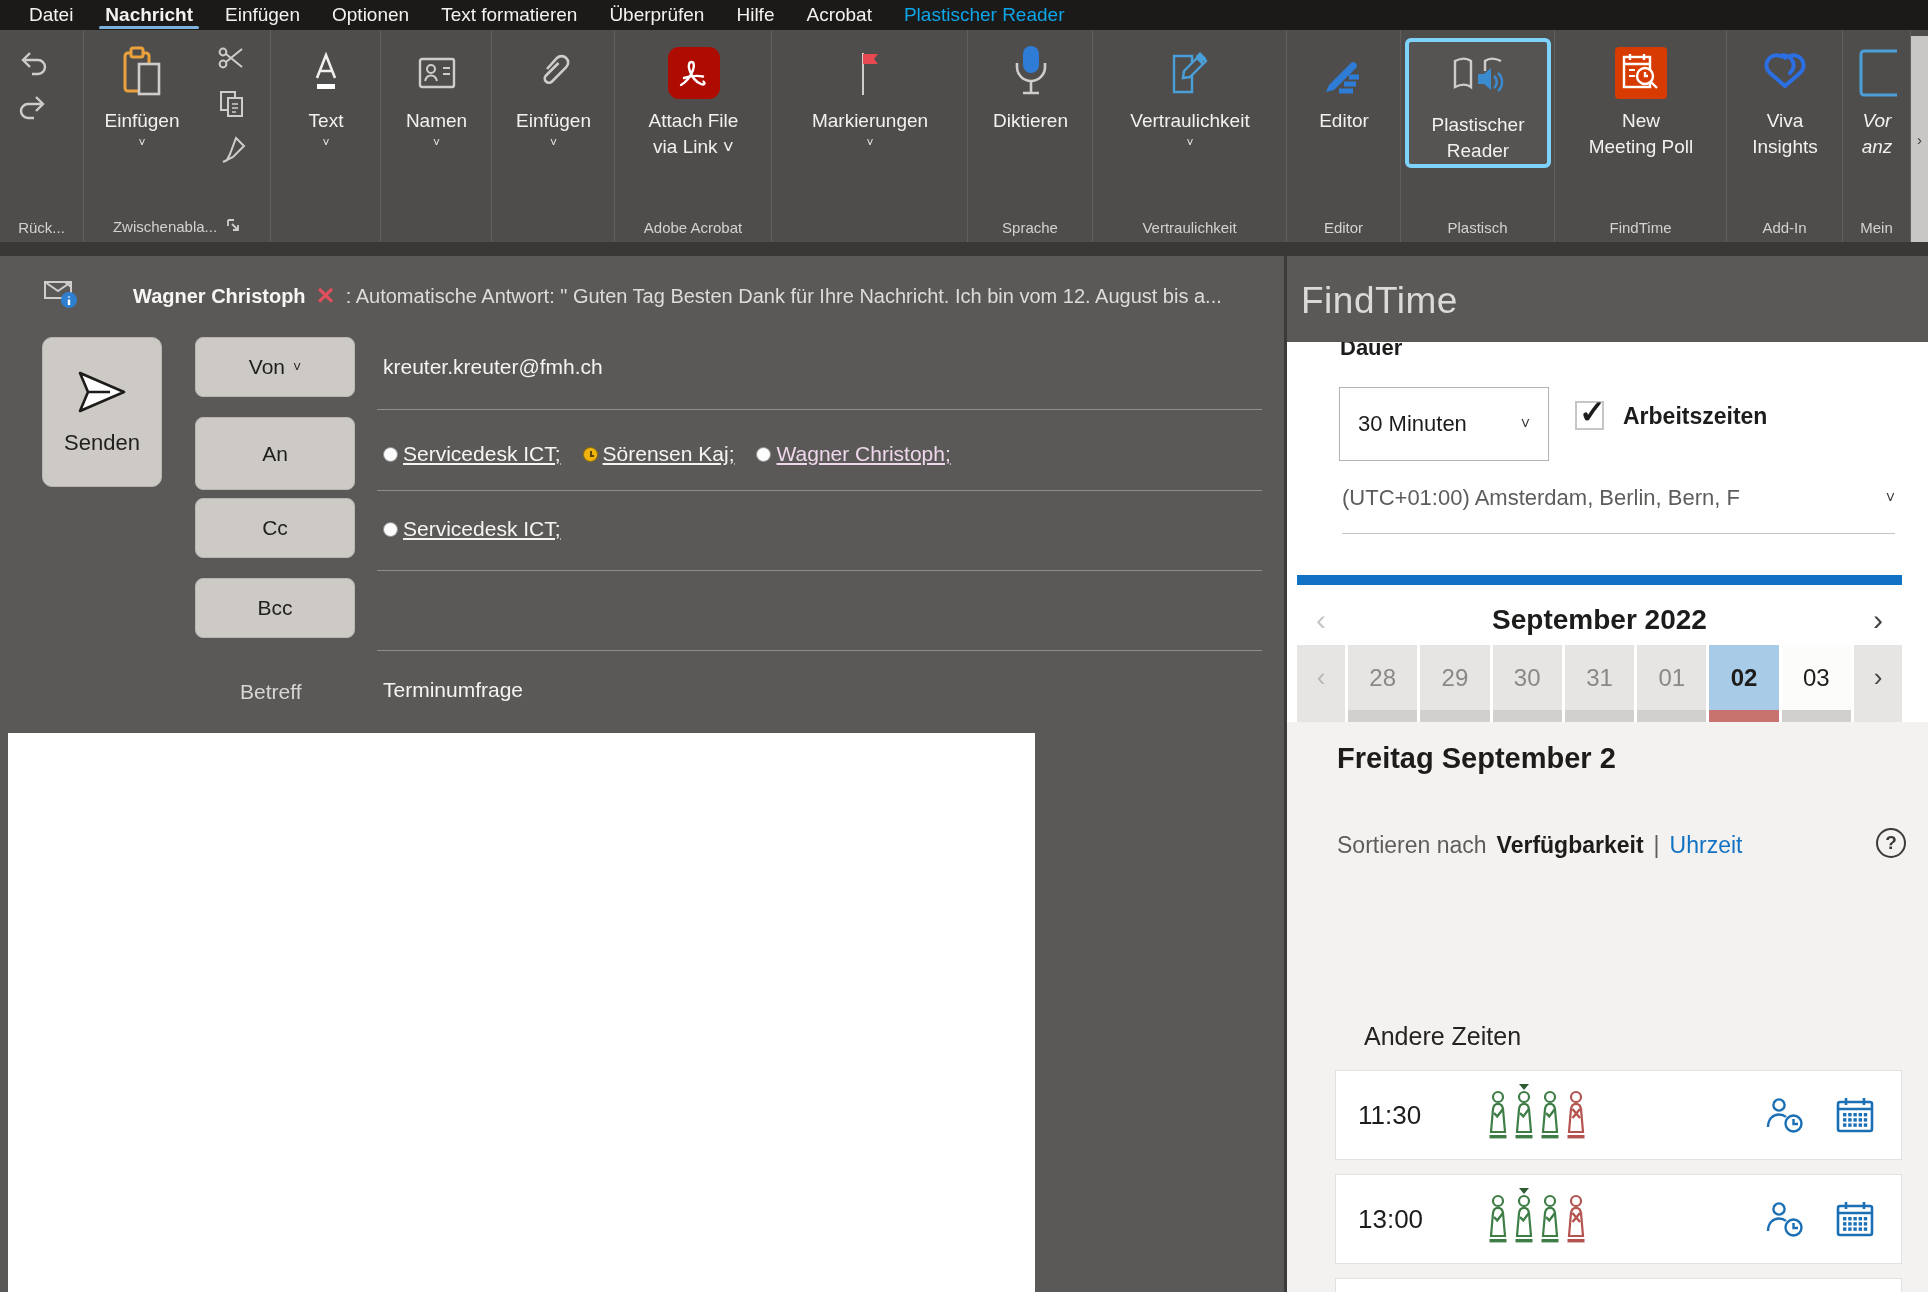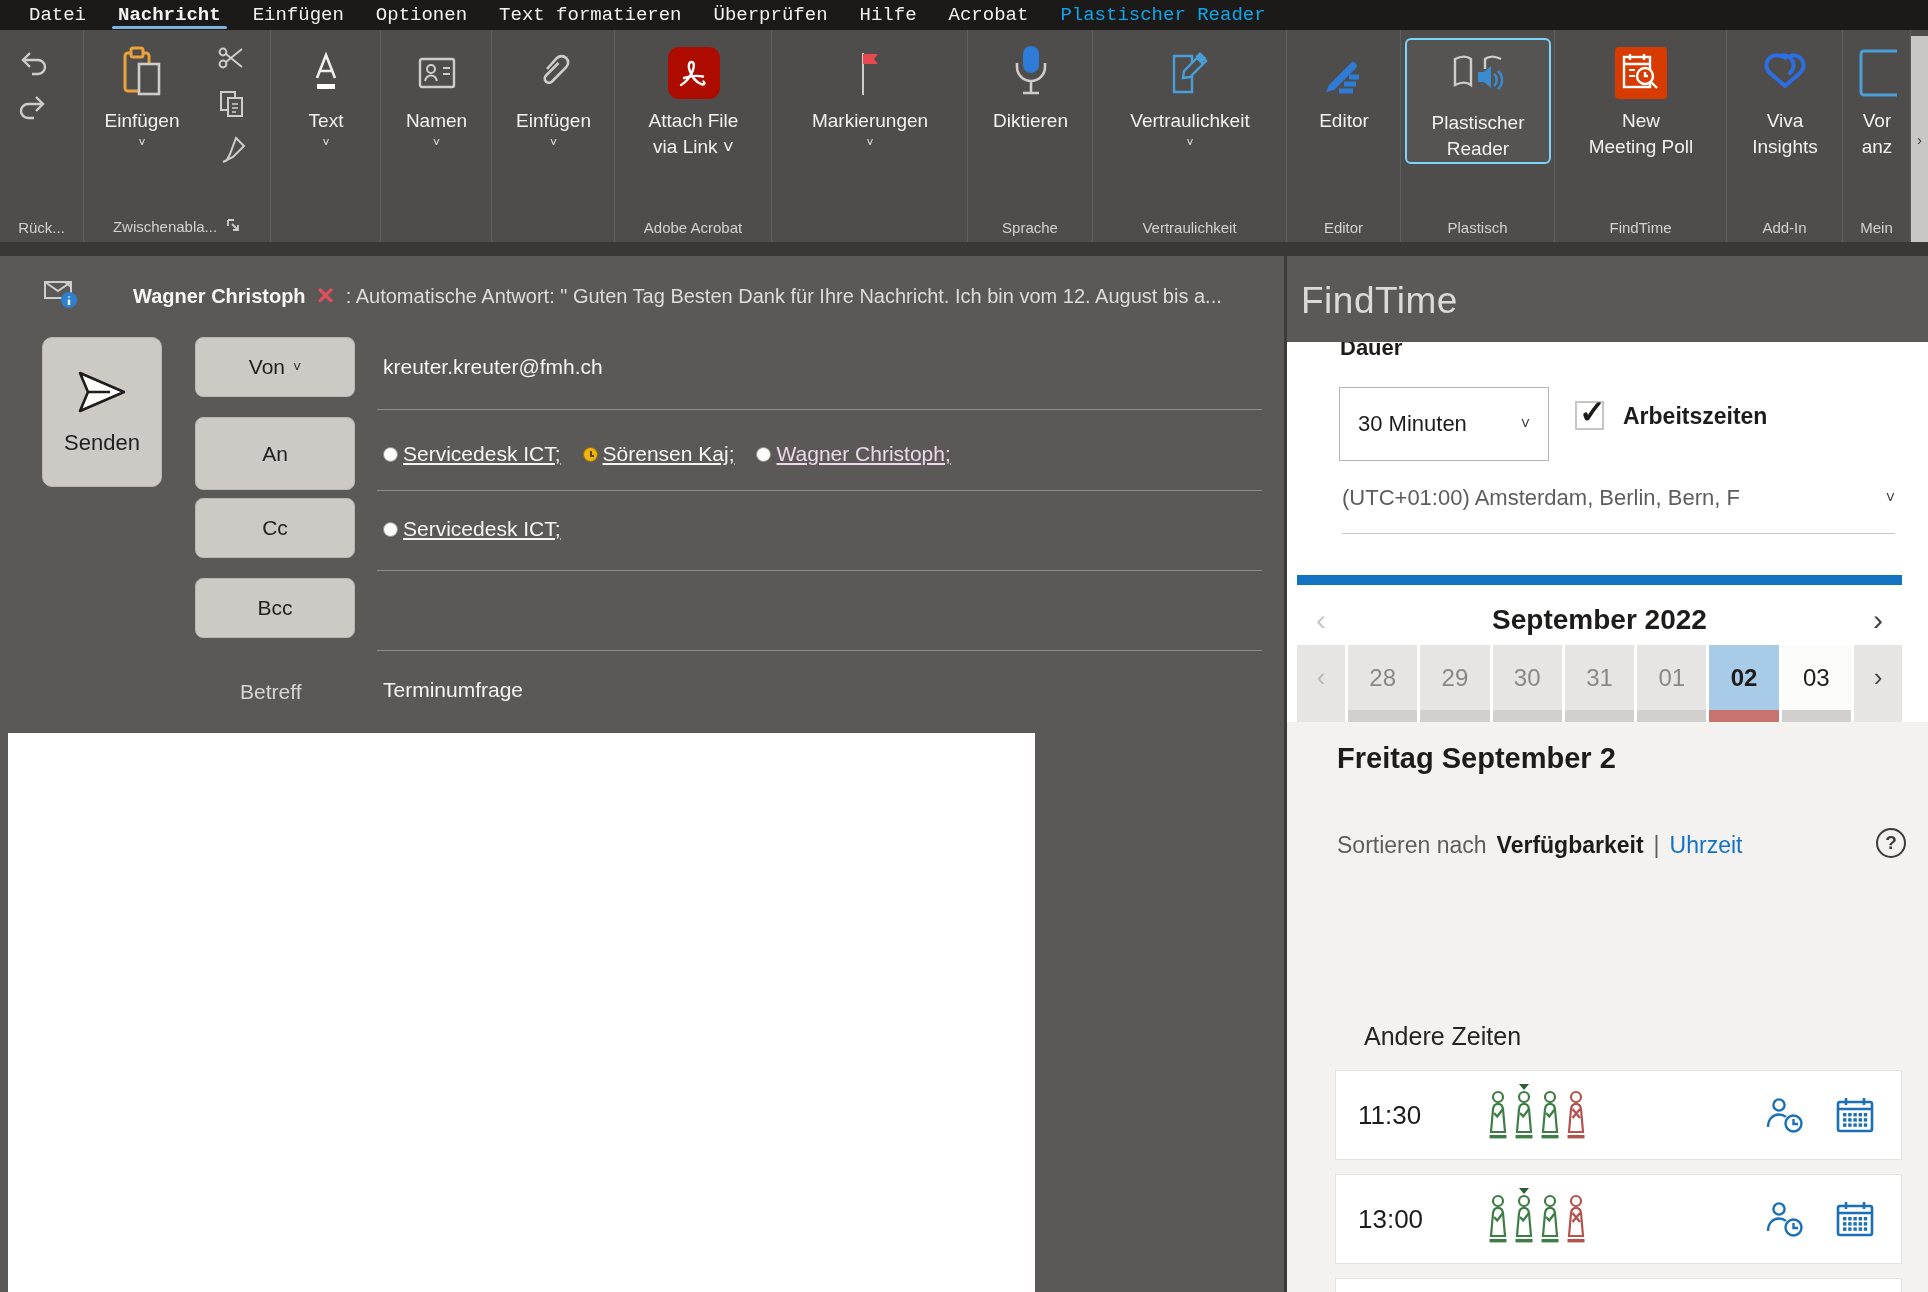--- a/index.html
+++ b/index.html
@@ -1,31 +1,31 @@
 <!DOCTYPE html>
 <html><head>
 <meta charset="utf-8">
 <style>
   html,body{margin:0;padding:0;background:#2b2a29;}
   *{box-sizing:border-box;font-family:"Liberation Sans",sans-serif;}
   #app{position:relative;width:1928px;height:1292px;background:#5a5958;overflow:hidden;}
 
   
   .menubar{position:absolute;left:0;top:0;width:1928px;height:30px;background:#1b1a19;display:flex;align-items:stretch;padding-left:13px;}
-  .menu-item{position:relative;color:#f3f2f1;font-size:19px;line-height:30px;padding:0 16px;white-space:nowrap;cursor:default;font-family:Liberation Mono, monospace;}
+  .menu-item{position:relative;color:#f3f2f1;font-size:19px;line-height:30px;padding:0 16px;white-space:nowrap;cursor:default;}
   .menu-item.active{font-weight:bold;}
   .menu-item.active::after{content:"";position:absolute;left:10px;right:10px;bottom:1px;height:3px;background:#7cb1de;border-radius:2px;}
   .menu-item.hl{color:#0ea5e9;}
 
   
   .ribbon{position:absolute;left:0;top:30px;width:1928px;height:212px;background:#4e4d4c;}
   .rgroup{position:absolute;top:0;height:212px;border-right:1px solid #615f5e;}
   .rgroup-label{position:absolute;left:0;right:0;bottom:6px;text-align:center;color:#d4d2d0;font-size:15px;white-space:nowrap;overflow:hidden;display:flex;align-items:center;justify-content:center;gap:8px;}
   .rb-btn{position:absolute;top:8px;display:flex;flex-direction:column;align-items:center;color:#f2f1f0;cursor:default;}
-  .rb-btn.selected{border:2px solid #7dd3fc;border-radius:6px;background:#555453;}
+  .rb-btn.selected{border:4px solid #7dd3fc;border-radius:6px;background:#555453;}
   .rb-icon{height:70px;display:flex;align-items:center;justify-content:center;}
   .rb-label{font-size:19px;line-height:26px;white-space:nowrap;text-align:center;}
   .rb-chev{font-size:12px;line-height:18px;color:#e6e5e4;}
   .rb-small{position:absolute;width:34px;height:32px;display:flex;align-items:center;justify-content:center;}
   .ribbon-strip{position:absolute;left:1911px;top:6px;width:17px;height:206px;background:#c8c7c5;color:#3b3a39;font-size:15px;display:flex;align-items:center;justify-content:center;}
   .darkstrip{position:absolute;left:0;top:242px;width:1928px;height:14px;background:#393837;}
 
   
   .compose{position:absolute;left:0;top:256px;width:1284px;height:1036px;background:#5a5958;}
   .infobar{position:absolute;left:43px;top:22px;height:36px;display:flex;align-items:center;gap:10px;width:1220px;overflow:hidden;white-space:nowrap;}
@@ -325,21 +325,21 @@
             </svg>
           </div>
           <div class="rb-label">Viva</div>
           <div class="rb-label">Insights</div>
         </div>
         <div class="rgroup-label">
           <span>Add-In</span>
         </div>
       </div>
       <div class="rgroup" style="left: 1843px; width: 68px; overflow: hidden;">
-        <div class="rb-btn" style="left: 4px; width: 60px;">
+        <div class="rb-btn" style="left: 4px; width: 60px; font-style: italic;">
           <div class="rb-icon">
             <svg width="40" height="52" viewBox="0 0 40 52" fill="none" xmlns="http://www.w3.org/2000/svg">
               <rect x="4" y="4" width="44" height="44" rx="3" stroke="#4a9fd8" stroke-width="3"></rect>
             </svg>
           </div>
           <div class="rb-label">Vor</div>
           <div class="rb-label">anz</div>
         </div>
         <div class="rgroup-label">
           <span>Mein</span>

